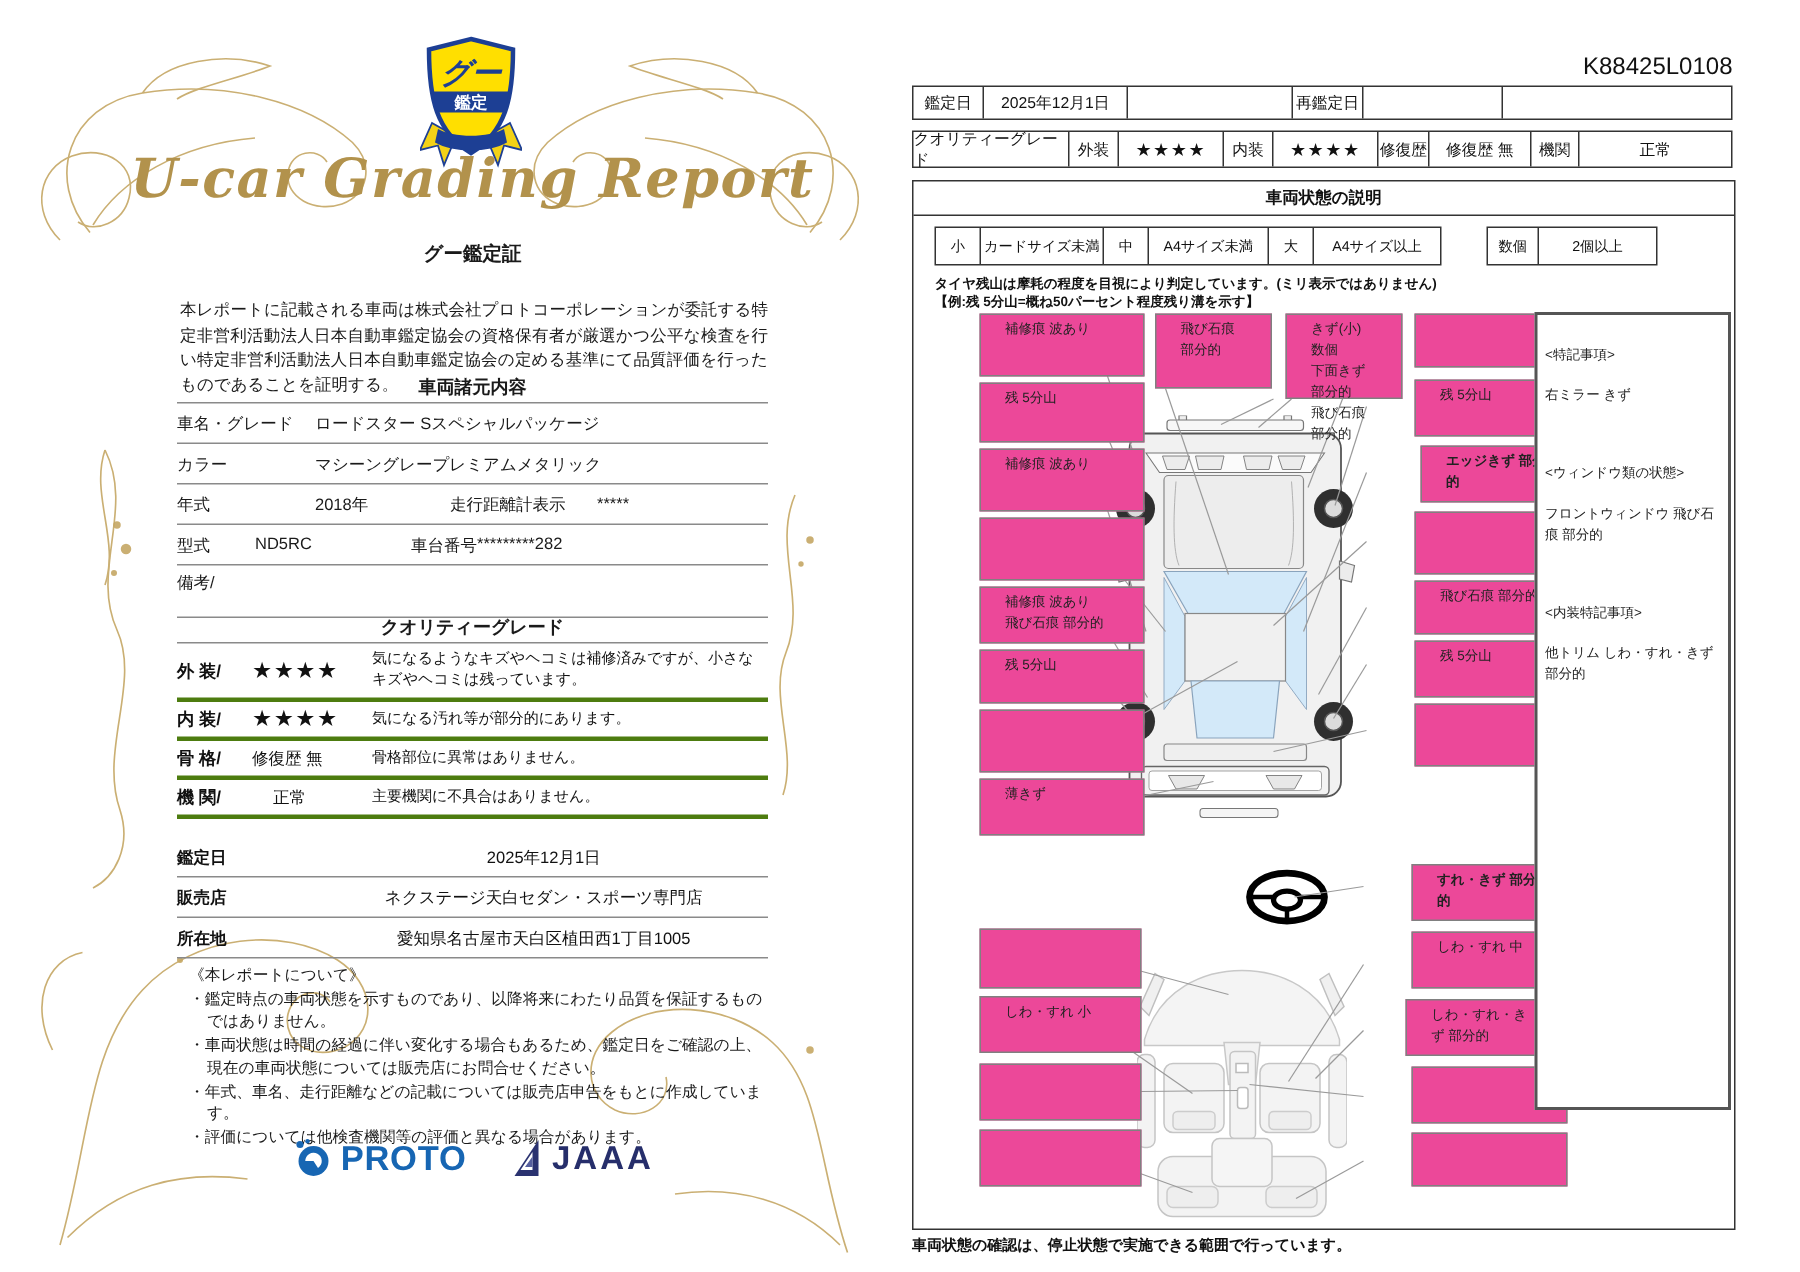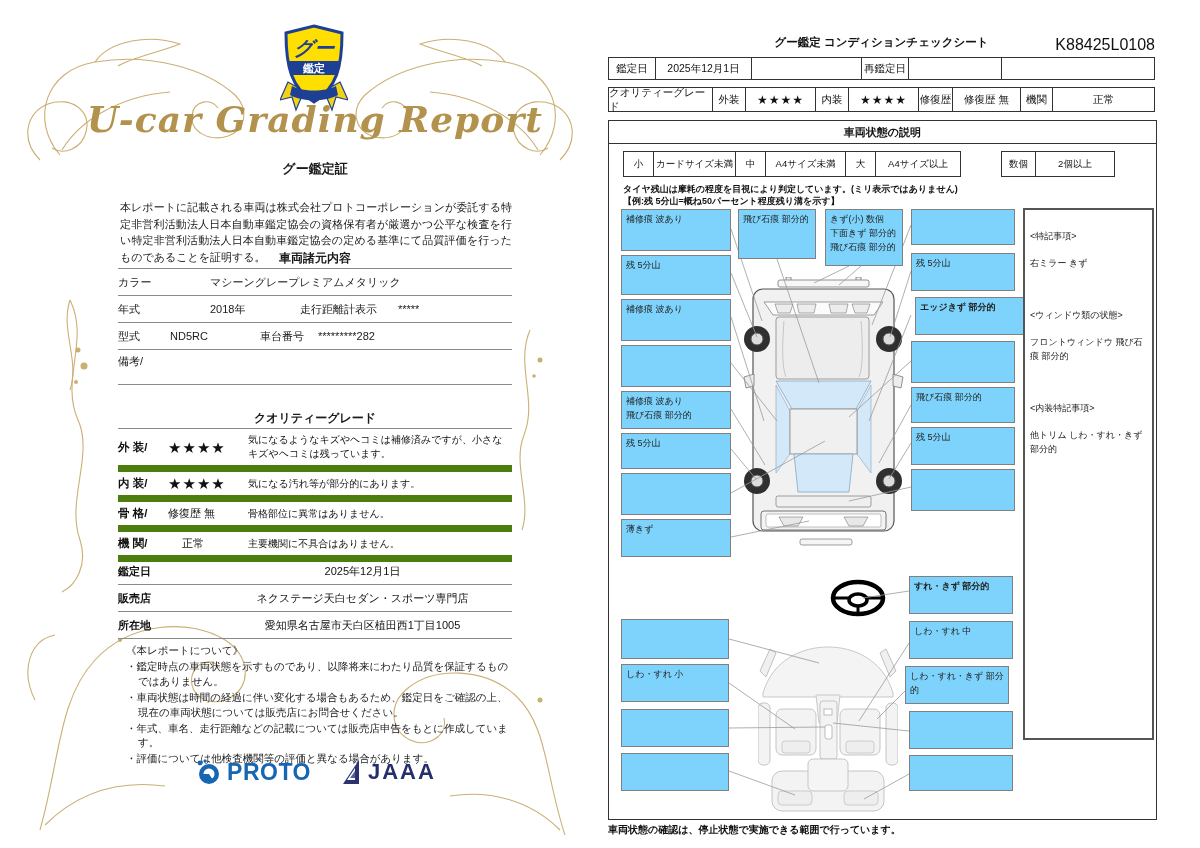--- a/index.html
+++ b/index.html
@@ -16,21 +16,21 @@
     font-size:13px;font-weight:bold;color:#1a1a1a;}
   .intro{position:absolute;left:120px;top:188px;width:392px;font-size:11px;line-height:1.5;
     text-align:justify;font-family:"Liberation Serif",serif;color:#1a1a1a;}
   .sec-head{position:absolute;left:118px;width:394px;text-align:center;font-weight:bold;
     font-size:12px;color:#1a1a1a;}
   .spec-table{position:absolute;left:118px;top:268px;width:394px;border-top:1px solid #8a8a8a;}
   .spec-row{display:flex;align-items:center;border-bottom:1px solid #8a8a8a;min-height:26px;
     font-size:11px;color:#1a1a1a;}
   .spec-row .lab{flex:0 0 92px;}
   .grade-table{position:absolute;left:118px;top:428px;width:394px;border-top:1px solid #8a8a8a;}
-  .grade-row{display:flex;align-items:center;border-bottom:7px solid #4d7c0f;padding:4px 0;}
+  .grade-row{display:flex;align-items:center;border-bottom:3px solid #4d7c0f;padding:4px 0;}
   .grade-row .gname{flex:0 0 50px;font-weight:bold;font-size:11.5px;}
   .grade-row .grate{flex:0 0 80px;font-size:11px;}
   .grade-row .grate.stars{font-size:15px;letter-spacing:1px;line-height:1;}
   .grade-row .gdesc{flex:1;font-size:10px;line-height:1.4;}
   .info-table{position:absolute;left:118px;top:558px;width:394px;}
   .info-row{display:flex;align-items:center;border-bottom:1px solid #8a8a8a;height:26px;font-size:11px;}
   .info-row .lab{flex:0 0 95px;font-weight:bold;}
   .info-row .val{flex:1;text-align:center;}
   .about{position:absolute;left:126px;top:644px;width:388px;font-size:10.5px;line-height:1.42;
     font-family:"Liberation Serif",serif;color:#1a1a1a;}
@@ -51,22 +51,22 @@
   .tbl .c.stars{font-size:12px;letter-spacing:1px;}
   .main-box{position:absolute;left:608px;top:120px;width:547px;height:698px;border:1px solid #333;
     box-sizing:content-box;}
   .main-box-title{height:22px;line-height:22px;border-bottom:1px solid #333;text-align:center;
     font-weight:bold;font-size:11px;}
   .legend{position:absolute;display:flex;border:1px solid #333;height:24px;background:#fff;}
   .legend .c{border-right:1px solid #333;display:flex;align-items:center;justify-content:center;
     font-size:9.5px;box-sizing:border-box;}
   .legend .c:last-child{border-right:none;}
   .tire-note{position:absolute;left:14px;font-size:9px;font-weight:bold;color:#111;white-space:nowrap;}
-  .lbox{position:absolute;border:1px solid #808080;background:#7dd3fc;font-size:9px;line-height:1.55;
-    padding:3px 4px;white-space:pre-line;color:#222;box-sizing:border-box;}
+  .lbox{position:absolute;border:1px solid #808080;background:#ec4899;font-size:9px;line-height:1.55;
+    padding:3px 16px;white-space:pre-line;color:#222;box-sizing:border-box;margin-left:32px;}
   .notes-panel{position:absolute;left:414px;top:87px;width:131px;height:532px;border:2px solid #555;
     background:#fff;box-sizing:border-box;padding:6px 5px;font-size:9px;line-height:1.5;color:#222;}
   .notes-panel .np-sec{margin-bottom:12px;white-space:pre-line;}
   .leaders{position:absolute;left:0;top:0;pointer-events:none;}
   .sheet-footer{position:absolute;left:608px;top:823px;width:547px;font-size:10px;font-weight:bold;}
 </style>
 </head>
 <body>
 
 <div class="canvas">
@@ -114,33 +114,37 @@
     </svg>
 
     <div class="cert-title">U-car Grading Report</div>
     <div class="cert-subtitle">グー鑑定証</div>
     <p class="intro">本レポートに記載される車両は株式会社プロトコーポレーションが委託する特定非営利活動法人日本自動車鑑定協会の資格保有者が厳選かつ公平な検査を行い特定非営利活動法人日本自動車鑑定協会の定める基準にて品質評価を行ったものであることを証明する。</p>
 
     <div class="sec-head" style="top:250px;">車両諸元内容</div>
 
     <div class="spec-table">
       <div class="spec-row">
+        <span class="lab">車名・グレード</span>
+        <span>ロードスター Sスペシャルパッケージ</span>
+      </div>
+      <div class="spec-row">
         <span class="lab">カラー</span>
         <span>マシーングレープレミアムメタリック</span>
       </div>
       <div class="spec-row">
         <span class="lab">年式</span>
         <span style="flex:0 0 90px;">2018年</span>
         <span style="flex:0 0 98px;">走行距離計表示</span>
         <span>*****</span>
       </div>
       <div class="spec-row">
         <span style="flex:0 0 52px;">型式</span>
         <span style="flex:0 0 90px;">ND5RC</span>
-        <span style="flex:0 0 58px;">車台番号</span>
+        <span style="flex:0 0 58px;text-align:right;">車台番号</span>
         <span>*********282</span>
       </div>
       <div class="spec-row" style="min-height:30px;align-items:flex-start;padding-top:4px;">
         <span class="lab">備考/</span>
       </div>
     </div>
 
     <div class="sec-head" style="top:410px;">クオリティーグレード</div>
 
     <div class="grade-table">
@@ -203,21 +207,20 @@
         <svg width="22" height="27" viewBox="0 0 22 27">
           <polygon points="2,25 18,1 18,25" fill="#2a3270"></polygon>
           <polygon points="6,21 14,9 14,21" fill="#ffffff"></polygon>
           <polygon points="9,19 14,12 14,19" fill="#565f9e"></polygon>
         </svg>
         <span class="jaaa-text">JAAA</span>
       </div>
     </div>
   </div>
 
-  <div class="sheet-title">グー鑑定 コンディションチェックシート</div>
   <div class="doc-number">K88425L0108</div>
 
   <div class="tbl" style="left:608px;top:57px;width:547px;height:23px;">
     <div class="c" style="flex:0 0 47px;">鑑定日</div>
     <div class="c" style="flex:0 0 96px;">2025年12月1日</div>
     <div class="c" style="flex:0 0 110px;"></div>
     <div class="c" style="flex:0 0 47px;">再鑑定日</div>
     <div class="c" style="flex:0 0 93px;"></div>
     <div class="c"></div>
   </div>
@@ -238,21 +241,21 @@
     <div class="main-box-title">車両状態の説明</div>
 
     <div class="legend" style="left:14px;top:30px;">
       <div class="c" style="width:30px;">小</div>
       <div class="c" style="width:82px;font-family:Liberation Mono, monospace;">カードサイズ未満</div>
       <div class="c" style="width:30px;">中</div>
       <div class="c" style="width:80px;">A4サイズ未満</div>
       <div class="c" style="width:30px;">大</div>
       <div class="c" style="width:84px;">A4サイズ以上</div>
     </div>
-    <div class="legend" style="left:392px;top:30px;">
+    <div class="legend" style="left:382px;top:30px;">
       <div class="c" style="width:34px;">数個</div>
       <div class="c" style="width:78px;">2個以上</div>
     </div>
 
     <div class="tire-note" style="top:62px;">タイヤ残山は摩耗の程度を目視により判定しています。(ミリ表示ではありません)</div>
     <div class="tire-note" style="top:74px;">【例:残 5分山=概ね50パーセント程度残り溝を示す】</div>
 
     <svg style="position:absolute;left:134px;top:156px;" width="166" height="272" viewBox="0 0 166 272">
       <rect x="43" y="0" width="5" height="4" fill="#eeeeee" stroke="#777" stroke-width="0.8"></rect>
       <rect x="113" y="0" width="5" height="4" fill="#eeeeee" stroke="#777" stroke-width="0.8"></rect>

